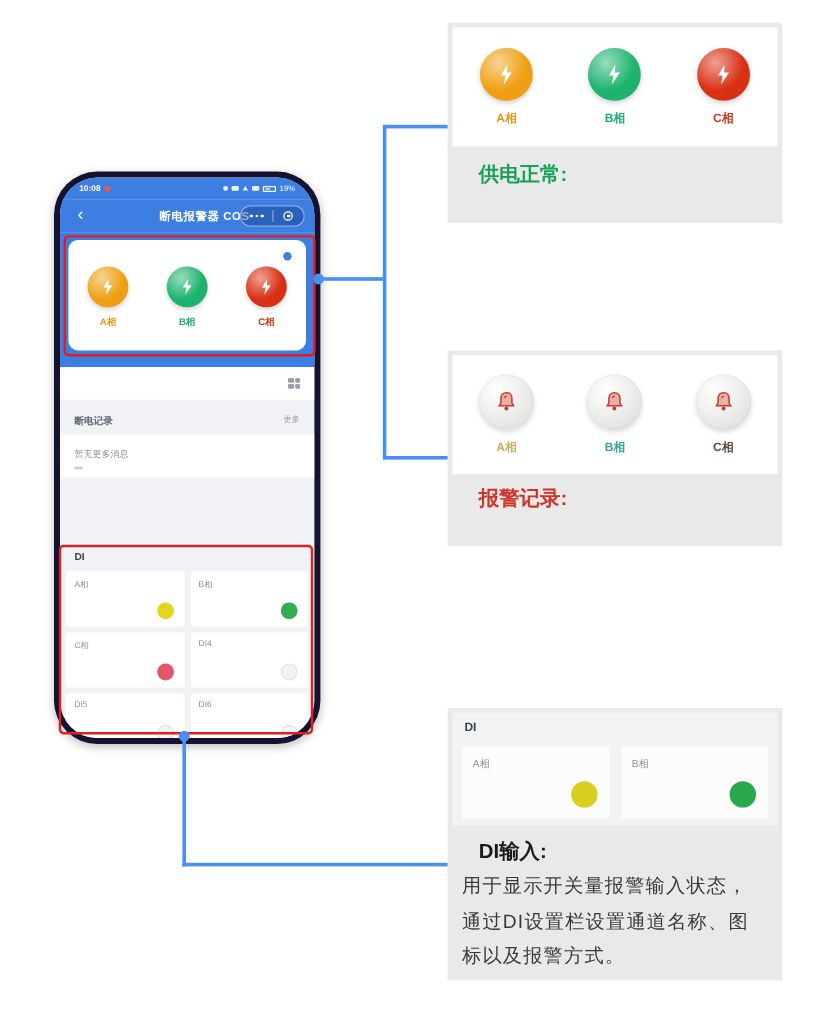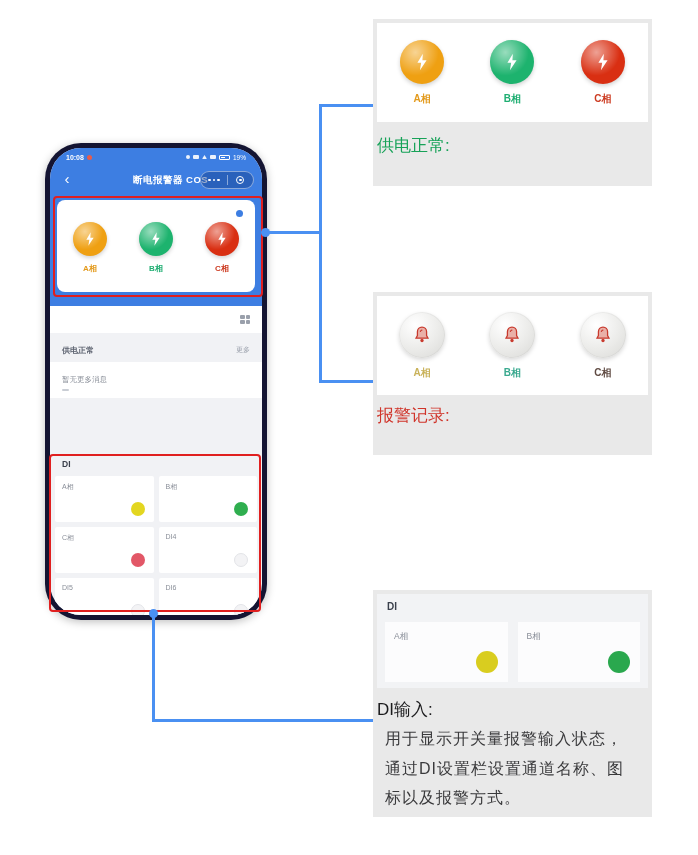--- a/index.html
+++ b/index.html
@@ -91,21 +91,21 @@
                 display:flex; justify-content:space-around; align-items:center; }
   .p1 .panel-shot, .p2 .panel-shot { height:99px; }
   .bigphase { display:flex; flex-direction:column; align-items:center; gap:8px; }
   .bigphase .phase-btn { width:44px; height:44px; }
   .bigphase .phase-label { font-size:10px; }
   .bell-btn { width:46px; height:46px; border-radius:50%; position:relative;
               background:radial-gradient(circle at 35% 28%, #ffffff, #ebebe9 55%, #d9d9d6 100%);
               box-shadow:0 2px 4px rgba(0,0,0,.15), inset 0 0 0 1px rgba(0,0,0,.04);
               display:flex; align-items:center; justify-content:center; }
 
-  .panel-head { position:absolute; left:4px; font-size:17px; font-weight:normal;text-align:right; }
+  .panel-head { position:absolute; left:26px; font-size:17px; font-weight:bold;text-align:right; }
   .panel-body { position:absolute; left:12px; font-size:16px; color:#3a3a3c; }
   .p1 .panel-head { top:115px; } .p1 .panel-body { top:141px; }
   .p2 .panel-head { top:112px; } .p2 .panel-body { top:138px; }
 
   .di-shot { position:absolute; left:4px; top:4px; right:4px; height:94px; background:#f2f3f5; }
   .di-shot-title { position:absolute; left:10px; top:7px; font-size:10px; font-weight:bold; color:#3b404c; }
   .di-shot-cells { position:absolute; left:8px; right:8px; top:28px; bottom:6px; display:grid;
                    grid-template-columns:1fr 1fr; gap:10px; }
   .di-shot-cell { position:relative; background:#fcfcfd; }
   .di-shot-cell .cell-label { position:absolute; left:9px; top:9px; font-size:8.5px; color:#8a8f99; }
@@ -186,21 +186,21 @@
       <div class="banner">
         <span class="grid-ico">
             <span></span>
             <span></span>
             <span></span>
             <span></span>
           </span>
       </div>
 
       <div class="listrow row1">
-        <span class="row-label">供电正常</span>
+        <span class="row-label">断电记录</span>
         <span class="row-action">更多</span>
       </div>
 
       <div class="logbox">
         <span class="log-text">暂无更多消息</span>
         <span class="log-dash"></span>
       </div>
 
 
       <div class="di-title">DI</div>

